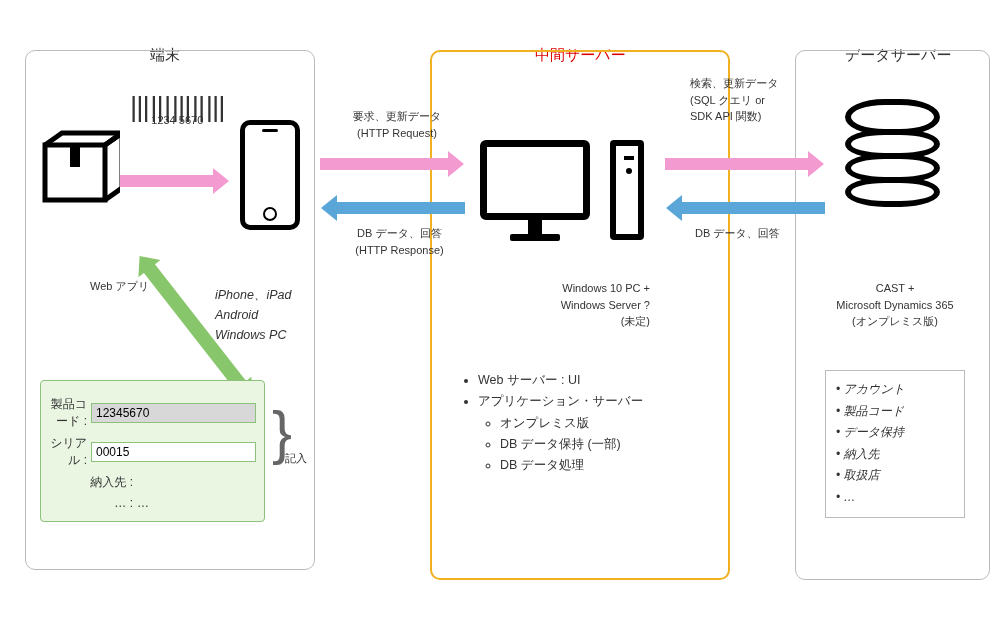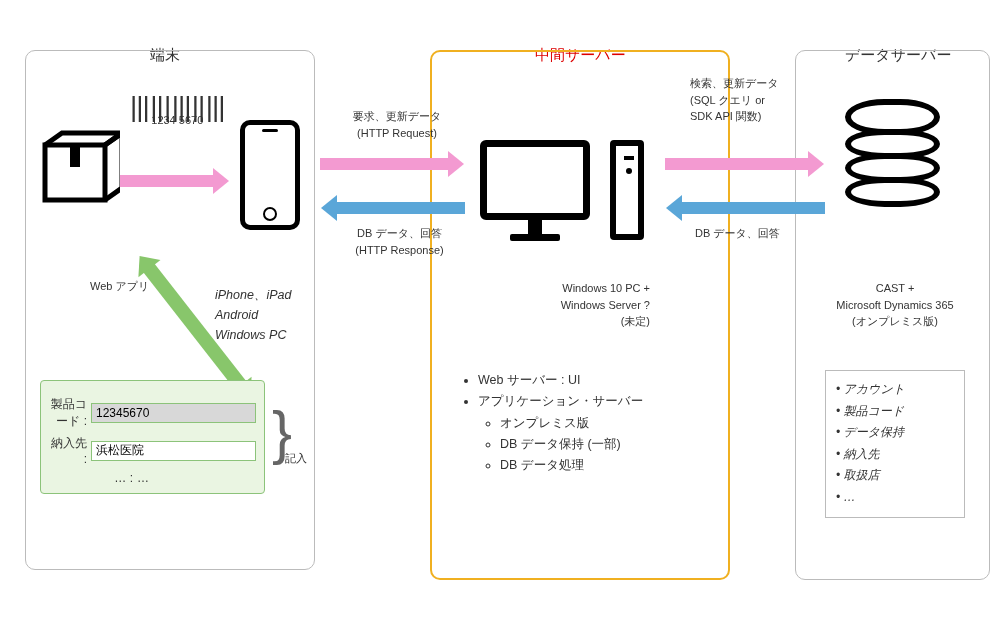--- a/index.html
+++ b/index.html
@@ -29,21 +29,21 @@
   .box-icon { position:absolute; }
   .barcode-wrap { position:absolute; left:130px; top:100px; text-align:center; font-size:11px; }
   .barcode-bars { letter-spacing: -1px; font-size: 28px; line-height: 14px; }
   .phone { position:absolute; left:240px; top:120px; width:60px; height:110px; border:5px solid #000; border-radius:10px; background:#fff;}
   .phone:before { content:""; position:absolute; bottom:4px; left:50%; transform:translateX(-50%); width:10px; height:10px; border:2px solid #000; border-radius:50%;}
   .phone:after  { content:""; position:absolute; top:4px; left:50%; transform:translateX(-50%); width:16px; height:3px; background:#000; border-radius:2px;}
   .lbl { position:absolute; font-size:11px; line-height:1.5; }
   .lbl-small { font-size:12.5px; line-height:1.6;font-style:italic; }
 
   .form-card {
-    position:absolute; left:40px; top:380px; width:225px; height:114px;
+    position:absolute; left:40px; top:380px; width:225px; height:142px;
     background:#eaf5e2; border:1px solid #8cc37a; border-radius:4px; padding:10px 8px;
   }
   .form-row { display:flex; align-items:center; margin:5px 0; }
   .form-row label { width:84px; text-align:right; margin-right:4px; font-size:12px;}
   .form-row input {
     flex:1; height:20px; border:1px solid #8cc37a; background:#fff;
     font-size:12px; padding:8px 4px;
   }
   .form-row input[readonly] { background:#d8d8d8; }
   .form-row .dots { font-size:12px; }
@@ -139,22 +139,25 @@
 <div class="lbl lbl-small" style="left:215px; top:285px; white-space:pre-line">iPhone、iPad
 Android
 Windows PC</div>
 
 <div class="form-card">
   <div class="form-row">
     <label>製品コード :</label>
     <input readonly="" value="12345670" style="">
   </div>
   <div class="form-row">
+    <label>シリアル :</label>
+    <input value="00015" style="">
+  </div>
+  <div class="form-row">
     <label>納入先 :</label>
-    <input value="浜松医院" style="">
   </div>
   <div class="form-row">
     <label class="dots">… :</label>
     <span class="dots">…</span>
   </div>
 </div>
 <div class="brace">}</div>
 <div class="lbl" style="left:285px; top:450px">記入</div>
 
 <div class="arrow c-pink" style="left:320px; top:158px; width:130px">

